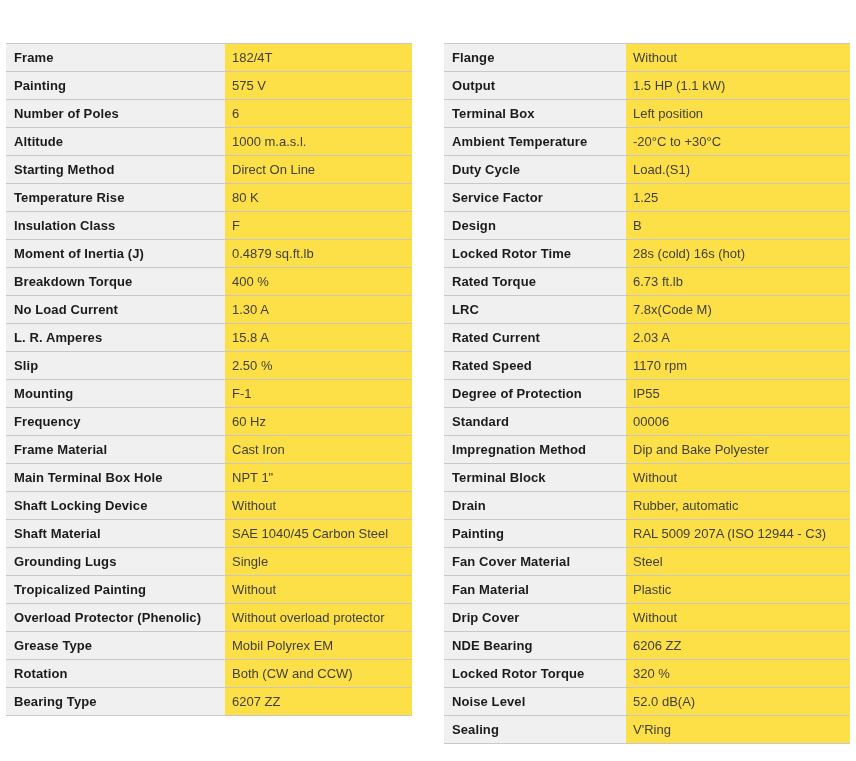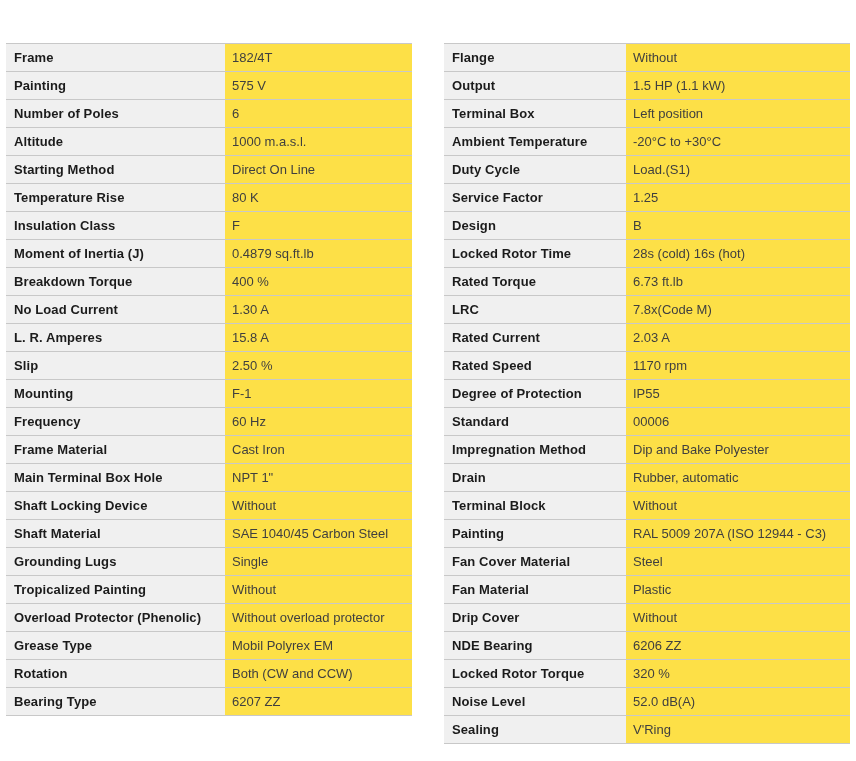--- a/index.html
+++ b/index.html
@@ -221,26 +221,26 @@
         </tr>
         <tr>
           <th>Standard</th>
           <td>00006</td>
         </tr>
         <tr>
           <th>Impregnation Method</th>
           <td>Dip and Bake Polyester</td>
         </tr>
         <tr>
+          <th>Terminal Block</th>
+          <td>Without</td>
+        </tr>
+        <tr>
           <th>Drain</th>
           <td>Rubber, automatic</td>
-        </tr>
-        <tr>
-          <th>Terminal Block</th>
-          <td>Without</td>
         </tr>
         <tr>
           <th>Painting</th>
           <td>RAL 5009 207A (ISO 12944 - C3)</td>
         </tr>
         <tr>
           <th>Fan Cover Material</th>
           <td>Steel</td>
         </tr>
         <tr>

